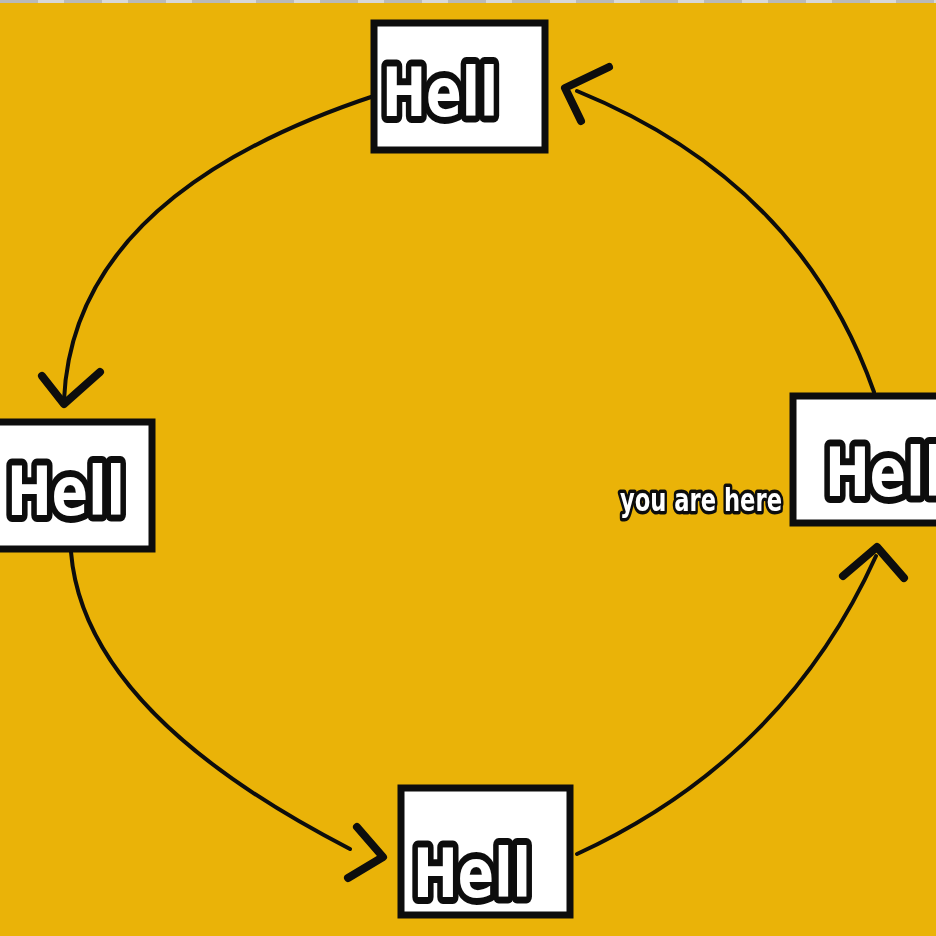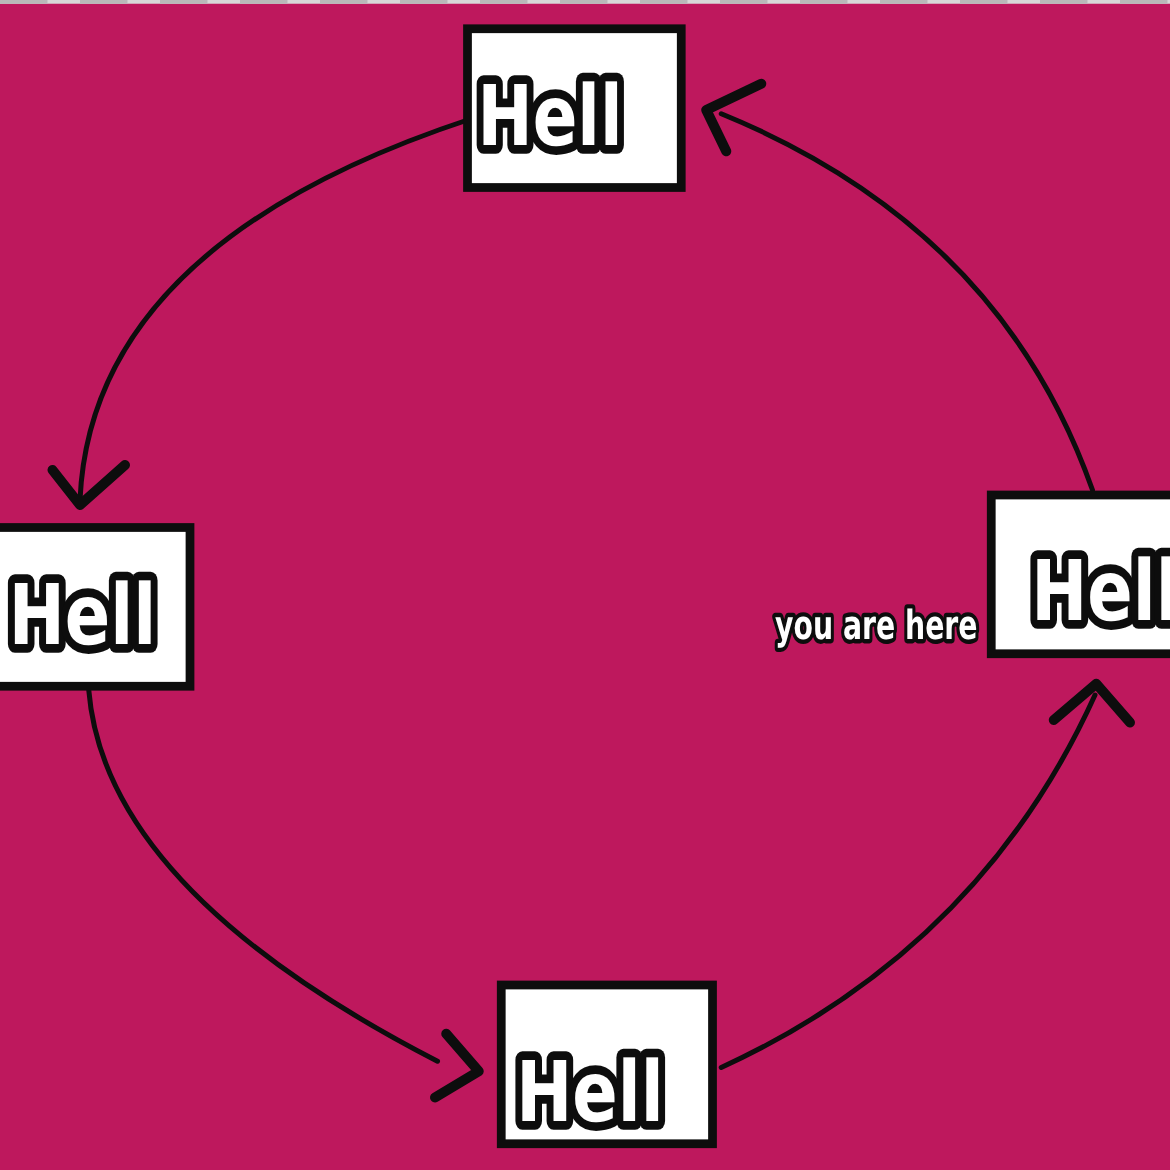--- a/index.html
+++ b/index.html
@@ -5,21 +5,21 @@
   html, body {
     margin: 0;
     padding: 0;
     background: #ffffff;
   }
   #stage {
     position: relative;
     width: 936px;
     height: 936px;
     overflow: hidden;
-    background: #be185d;
+    background: #eab308;
     font-family: "DejaVu Sans", sans-serif;
   }
   svg { display: block; }
   .node-box {
     fill: #ffffff;
     stroke: #0d0d0d;
     stroke-width: 7;
   }
   .node-label {
     font-family: "DejaVu Sans", sans-serif;

